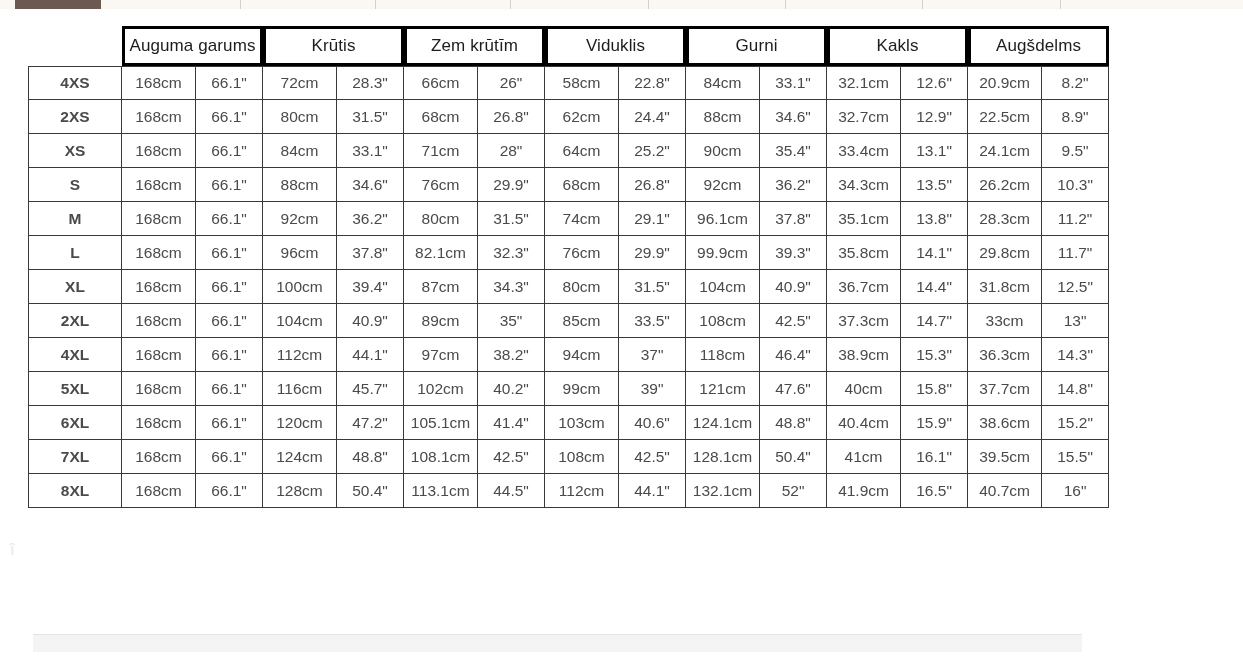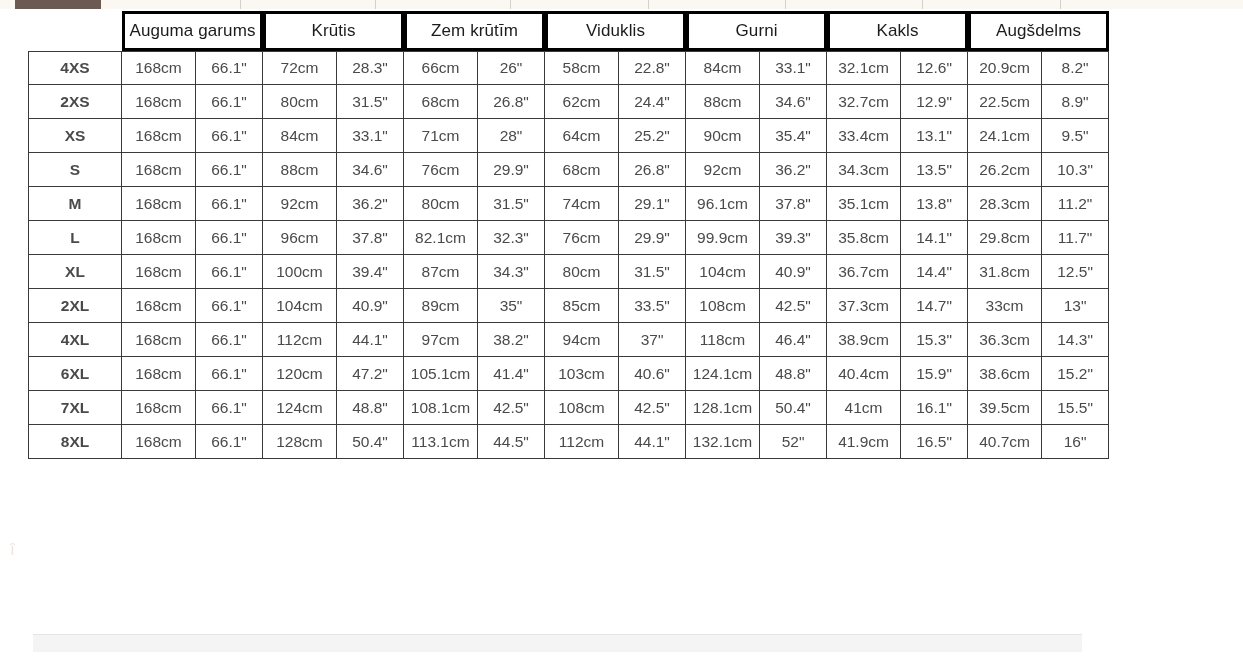--- a/index.html
+++ b/index.html
@@ -41,21 +41,21 @@
     position: absolute;
     top: 0;
     width: 1px;
     height: 9px;
     background: #d8cfc6;
   }
 
   
   .table-wrap {
     position: absolute;
-    top: 11px;
+    top: 26px;
     left: 28px;
     width: 1054px;
   }
 
   table.size-chart {
     border-collapse: separate;
     border-spacing: 0;
     table-layout: fixed;
     width: 1054px;
   }
@@ -345,20 +345,37 @@
             <td class="cm">94cm</td>
             <td class="inch">37"</td>
             <td class="cm">118cm</td>
             <td class="inch">46.4"</td>
             <td class="cm">38.9cm</td>
             <td class="inch">15.3"</td>
             <td class="cm">36.3cm</td>
             <td class="inch">14.3"</td>
           </tr>
           <tr>
+            <td class="size-name">5XL</td>
+            <td class="cm">168cm</td>
+            <td class="inch">66.1"</td>
+            <td class="cm">116cm</td>
+            <td class="inch">45.7"</td>
+            <td class="cm">102cm</td>
+            <td class="inch">40.2"</td>
+            <td class="cm">99cm</td>
+            <td class="inch">39"</td>
+            <td class="cm">121cm</td>
+            <td class="inch">47.6"</td>
+            <td class="cm">40cm</td>
+            <td class="inch">15.8"</td>
+            <td class="cm">37.7cm</td>
+            <td class="inch">14.8"</td>
+          </tr>
+          <tr>
             <td class="size-name">6XL</td>
             <td class="cm">168cm</td>
             <td class="inch">66.1"</td>
             <td class="cm">120cm</td>
             <td class="inch">47.2"</td>
             <td class="cm">105.1cm</td>
             <td class="inch">41.4"</td>
             <td class="cm">103cm</td>
             <td class="inch">40.6"</td>
             <td class="cm">124.1cm</td>

